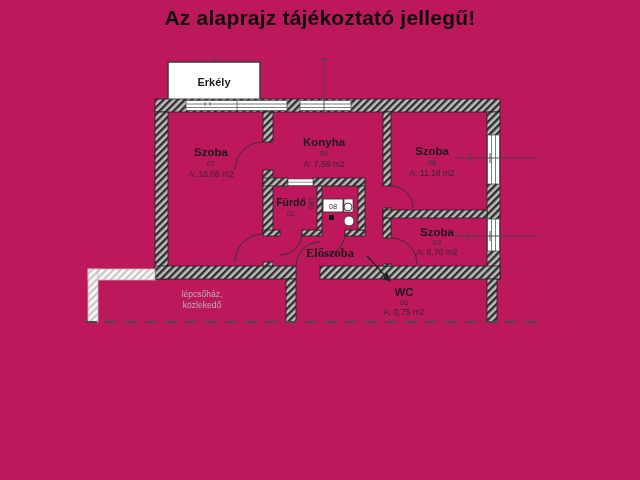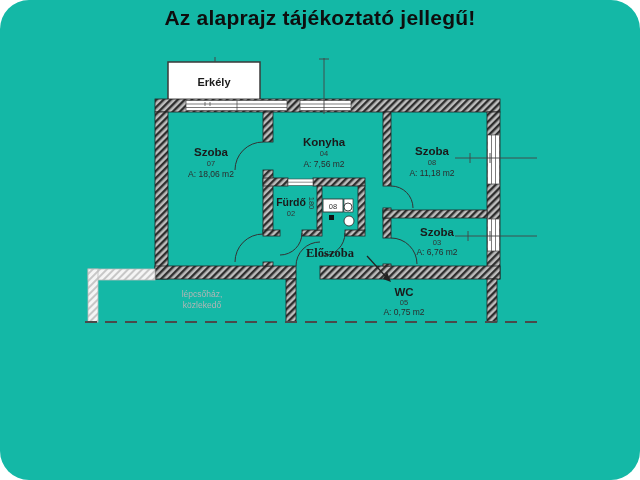--- a/index.html
+++ b/index.html
@@ -1,17 +1,17 @@
 <!DOCTYPE html>
 <html><head>
 <meta charset="utf-8">
 <style>
   html,body{margin:0;padding:0;background:#fff;}
-  .canvas{position:relative;width:640px;height:480px;background:#14b8a6;overflow:hidden;
-          font-family:"Liberation Sans",sans-serif;border-radius:29px;}
+  .canvas{position:relative;width:640px;height:480px;background:#be185d;overflow:hidden;
+          font-family:"Liberation Sans",sans-serif;}
   .title{position:absolute;top:6px;left:0;width:100%;text-align:center;
          font-weight:bold;font-size:21px;letter-spacing:.2px;color:#0e0e0e;}
   svg{position:absolute;top:0;left:0;}
   text{fill:#1a1a1a;}
   .rn{font:bold 11.5px "Liberation Sans",sans-serif;}
   .rn-sm{font:bold 10.5px "Liberation Sans",sans-serif;}
   .rnum{font:7.5px "Liberation Sans",sans-serif;fill:#333;}
   .rarea{font:8.5px "Liberation Sans",sans-serif;fill:#2b2b2b;}
   .hall{font:bold 12.5px "Liberation Serif",serif;}
   .stair{font:8.5px "Liberation Sans",sans-serif;fill:#b5b5b5;}

